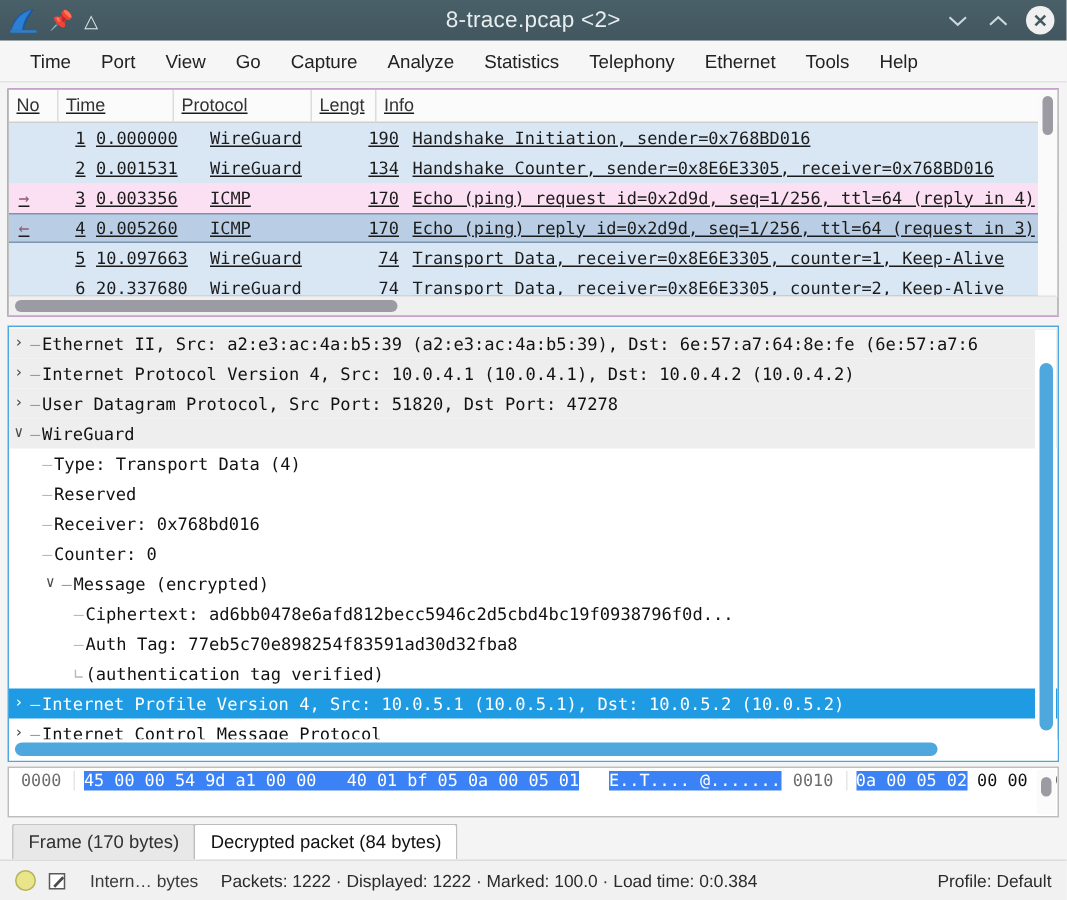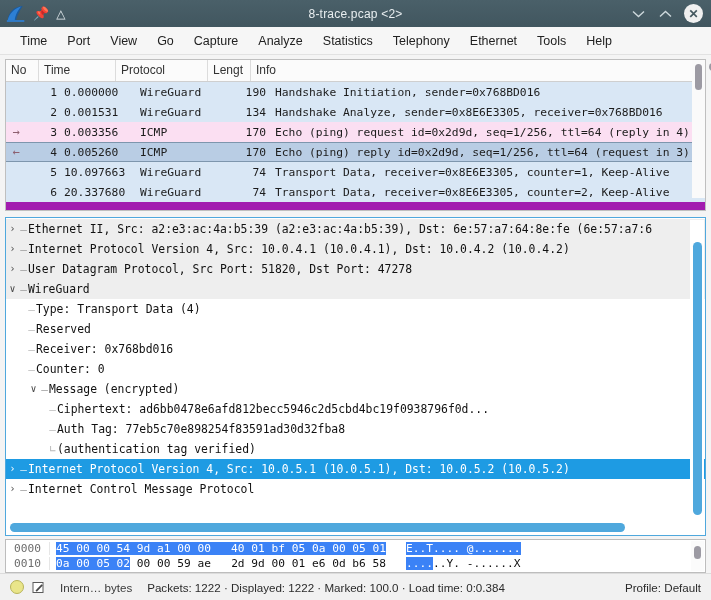--- a/index.html
+++ b/index.html
@@ -41,21 +41,21 @@
     display: flex;
     align-items: center;
     gap: 7px;
     z-index: 2;
   }
   .tb-title {
     position: absolute;
     left: 0; right: 0;
     text-align: center;
     color: #e8eef0;
-    font-size: 12px;
+    font-size: 15px;
     letter-spacing: .2px;
     pointer-events: none;
   }
   .tb-right {
     margin-left: auto;
     display: flex;
     align-items: center;
     gap: 11px;
     z-index: 2;
     padding-right: 2px;
@@ -100,22 +100,23 @@
 
   
   .plist-wrap {
     margin: 4px 5px 0 5px;
     border: 1px solid #bfbfbf;
     background: #a21caf;
     height: 152px;
     min-height: 152px;
     box-sizing: border-box;
     display: flex;
-    flex-direction: row;
-    position: relative;
+    flex-direction: column;
+    position: relative;
+    text-decoration: underline;
   }
   .plist-inner {
     flex: 1;
     display: flex;
     flex-direction: column;
     overflow: hidden;
     position: relative;
   }
   .plist-head {
     display: flex;
@@ -285,21 +286,20 @@
   
   .hex-wrap {
     margin: 3px 5px 0 5px;
     border: 1px solid #bdbdbd;
     background: #ffffff;
     height: 34px;
     min-height: 34px;
     box-sizing: border-box;
     position: relative;
     display: flex;
-    flex-direction: column;
     padding: 1px 0 0 0;
     overflow: hidden;
   }
   .hexline {
     display: flex;
     height: 15px;
     align-items: center;
     font-family: "DejaVu Sans Mono", monospace;
     font-size: 11.2px;
     white-space: pre;
@@ -453,21 +453,21 @@
         <div class="pc c-proto">WireGuard</div>
         <div class="pc c-len">190</div>
         <div class="pc c-info">Handshake Initiation, sender=0x768BD016</div>
       </div>
       <div class="prow bg-wg">
         <div class="pc c-arrow"></div>
         <div class="pc c-no">2</div>
         <div class="pc c-time">0.001531</div>
         <div class="pc c-proto">WireGuard</div>
         <div class="pc c-len">134</div>
-        <div class="pc c-info">Handshake Analyze, sender=0x8E6E3305, receiver=0x768BD016</div>
+        <div class="pc c-info">Handshake Counter, sender=0x8E6E3305, receiver=0x768BD016</div>
       </div>
       <div class="prow bg-icmp">
         <div class="pc c-arrow">→</div>
         <div class="pc c-no">3</div>
         <div class="pc c-time">0.003356</div>
         <div class="pc c-proto">ICMP</div>
         <div class="pc c-len">170</div>
         <div class="pc c-info">Echo (ping) request  id=0x2d9d, seq=1/256, ttl=64 (reply in 4)</div>
       </div>
       <div class="prow selected">
@@ -563,21 +563,21 @@
         <span>Auth Tag: 77eb5c70e898254f83591ad30d32fba8</span>
       </div>
       <div class="dline ind2">
         <span class="guide">∟</span>
         <span>(authentication tag verified)</span>
       </div>
 
       <div class="dline sel">
         <span class="twisty">›</span>
         <span class="dash">–</span>
-        <span>Internet Protocol Version 4, Src: 10.0.5.1 (10.0.5.1), Dst: 10.0.5.2 (10.0.5.2)</span>
+        <span>Internet Profile Version 4, Src: 10.0.5.1 (10.0.5.1), Dst: 10.0.5.2 (10.0.5.2)</span>
       </div>
 
       <div class="dline">
         <span class="twisty">›</span>
         <span class="dash">–</span>
         <span>Internet Control Message Protocol</span>
       </div>
     </div>
 
     <div class="vscroll-detail">
@@ -597,20 +597,24 @@
     <div class="hexline">
       <span class="hex-off">0010</span>
       <span class="hex-bytes"><span class="hl">0a 00 05 02</span><span> 00 00 59 ae   2d 9d 00 01 e6 0d b6 58</span></span>
       <span class="hex-ascii"><span class="hl">....</span><span>..Y. -......X</span></span>
     </div>
     <div class="vscroll-hex">
       <div class="thumb"></div>
     </div>
   </div>
 
+  <div class="btabs">
+    <div class="btab">Frame (170 bytes)</div>
+    <div class="btab active">Decrypted packet (84 bytes)</div>
+  </div>
 
   <div class="statusbar">
     <span class="led"></span>
     <span class="prefs-ico">
       <svg width="13" height="13" viewBox="0 0 13 13">
         <rect x="1" y="1.5" width="10" height="10" fill="#ffffff" stroke="#5a5a5a" stroke-width="1"></rect>
         <path d="M3.5 9.5 L9.5 3.2 L10.8 4.5 L4.8 10.8 Z" fill="#4a4a4a"></path>
       </svg>
     </span>
     <span class="st-expert">Intern… bytes</span>

